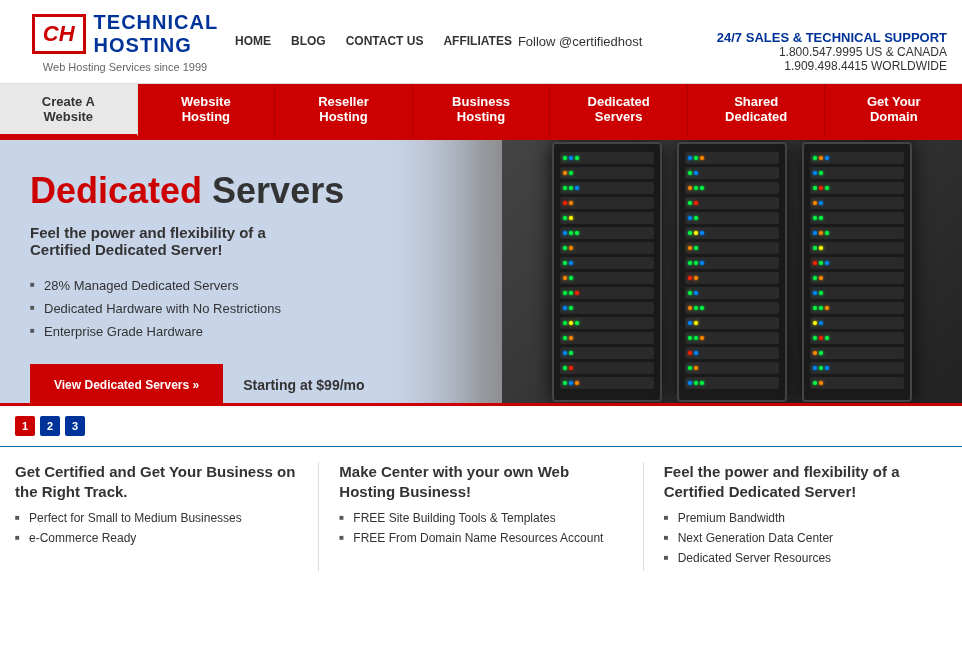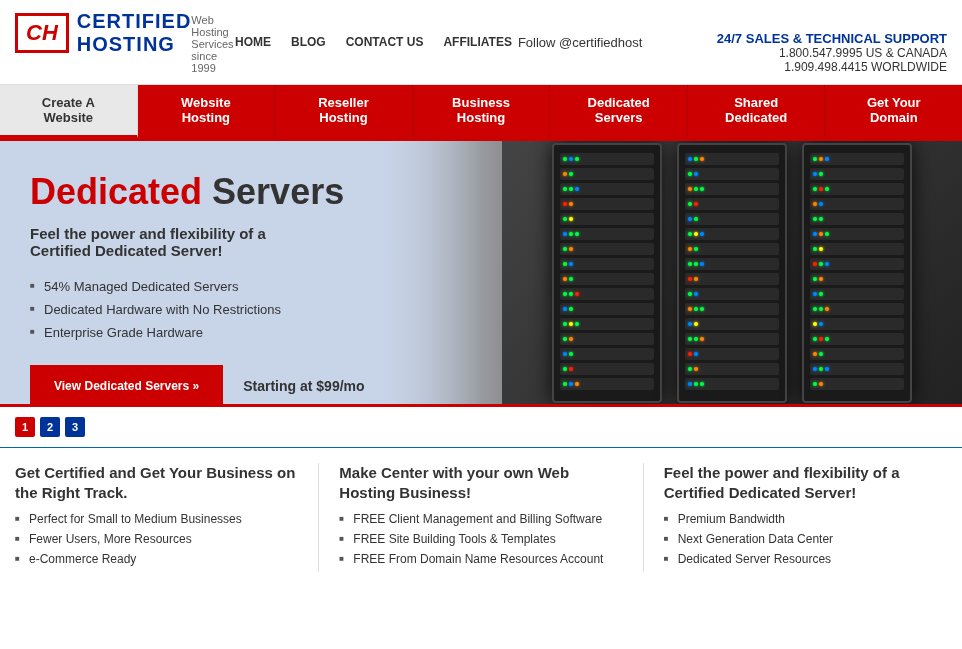--- a/index.html
+++ b/index.html
@@ -1,20 +1,20 @@
 <!DOCTYPE html>
 <html><head>
   <meta charset="utf-8">
   <style>
     * { margin: 0; padding: 0; box-sizing: border-box; }
     body { font-family: Arial, sans-serif; font-size: 13px; color: #333; background: #fff; width: 962px; }
 
     
     .header { display: flex; align-items: center; padding: 10px 15px; border-bottom: 1px solid #ddd; position: relative; }
-    .logo-area { display: flex; align-items: flex-start; width: 220px; }
+    .logo-area { display: flex; flex-direction: column; align-items: center; width: 220px; }
     .logo-box { display: flex; align-items: center; gap: 8px; }
     .logo-icon { border: 3px solid #cc0000; padding: 4px 8px; font-size: 22px; font-weight: bold; color: #cc0000; font-style: italic; }
     .logo-text { display: flex; flex-direction: column; }
     .logo-text .certified { font-size: 20px; font-weight: bold; color: #003399; letter-spacing: 1px; }
     .logo-text .hosting { font-size: 20px; font-weight: bold; color: #003399; letter-spacing: 1px; }
     .logo-tagline { font-size: 11px; color: #666; margin-top: 4px; }
 
     .nav-center { flex: 1; display: flex; flex-direction: row; align-items: flex-start; gap: 6px; }
     .top-nav { display: flex; gap: 20px; }
     .top-nav a { text-decoration: none; color: #333; font-size: 12px; font-weight: bold; }
@@ -73,21 +73,21 @@
     .col-divider { width: 1px; background: #ddd; }
   </style>
 </head>
 <body>
 
 <div class="header">
   <div class="logo-area">
     <div class="logo-box">
       <div class="logo-icon">CH</div>
       <div class="logo-text">
-        <span class="certified">CERTIFIED</span>
+        <span class="certified">TECHNICAL</span>
         <span class="hosting">HOSTING</span>
       </div>
     </div>
     <div class="logo-tagline">Web Hosting Services since 1999</div>
   </div>
 
   <div class="nav-center">
     <div class="top-nav">
       <a class="top-nav a" href="#">HOME</a>
       <a class="top-nav a" href="#">BLOG</a>
@@ -129,21 +129,21 @@
 </div>
 
 <div class="hero">
   <div class="hero-content">
     <div class="hero-title">
       <span class="red">Dedicated</span>
       <span class="dark"> Servers</span>
     </div>
     <div class="hero-subtitle">Feel the power and flexibility of a Certified Dedicated Server!</div>
     <ul class="hero-features">
-      <li>54% Managed Dedicated Servers</li>
+      <li>28% Managed Dedicated Servers</li>
       <li>Dedicated Hardware with No Restrictions</li>
       <li>Enterprise Grade Hardware</li>
     </ul>
     <div class="hero-cta">
       <button class="cta-btn">View Dedicated Servers »</button>
       <span class="starting-price">Starting at $99/mo</span>
     </div>
   </div>
 
   <div class="hero-image">
@@ -375,29 +375,27 @@
   <div class="carousel-dot dot-active">1</div>
   <div class="carousel-dot dot-blue">2</div>
   <div class="carousel-dot dot-blue">3</div>
 </div>
 
 <div class="bottom-content">
   <div class="bottom-col">
     <h3>Get Certified and Get Your Business on the Right Track.</h3>
     <ul>
       <li>Perfect for Small to Medium Businesses</li>
-      <li>Fewer Users, More Resources</li>
       <li>e-Commerce Ready</li>
     </ul>
   </div>
   <div class="col-divider"></div>
   <div class="bottom-col">
     <h3>Make Center with your own Web Hosting Business!</h3>
     <ul>
-      <li>FREE Client Management and Billing Software</li>
       <li>FREE Site Building Tools &amp; Templates</li>
       <li>FREE From Domain Name Resources Account</li>
     </ul>
   </div>
   <div class="col-divider"></div>
   <div class="bottom-col">
     <h3>Feel the power and flexibility of a Certified Dedicated Server!</h3>
     <ul>
       <li>Premium Bandwidth</li>
       <li>Next Generation Data Center</li>

